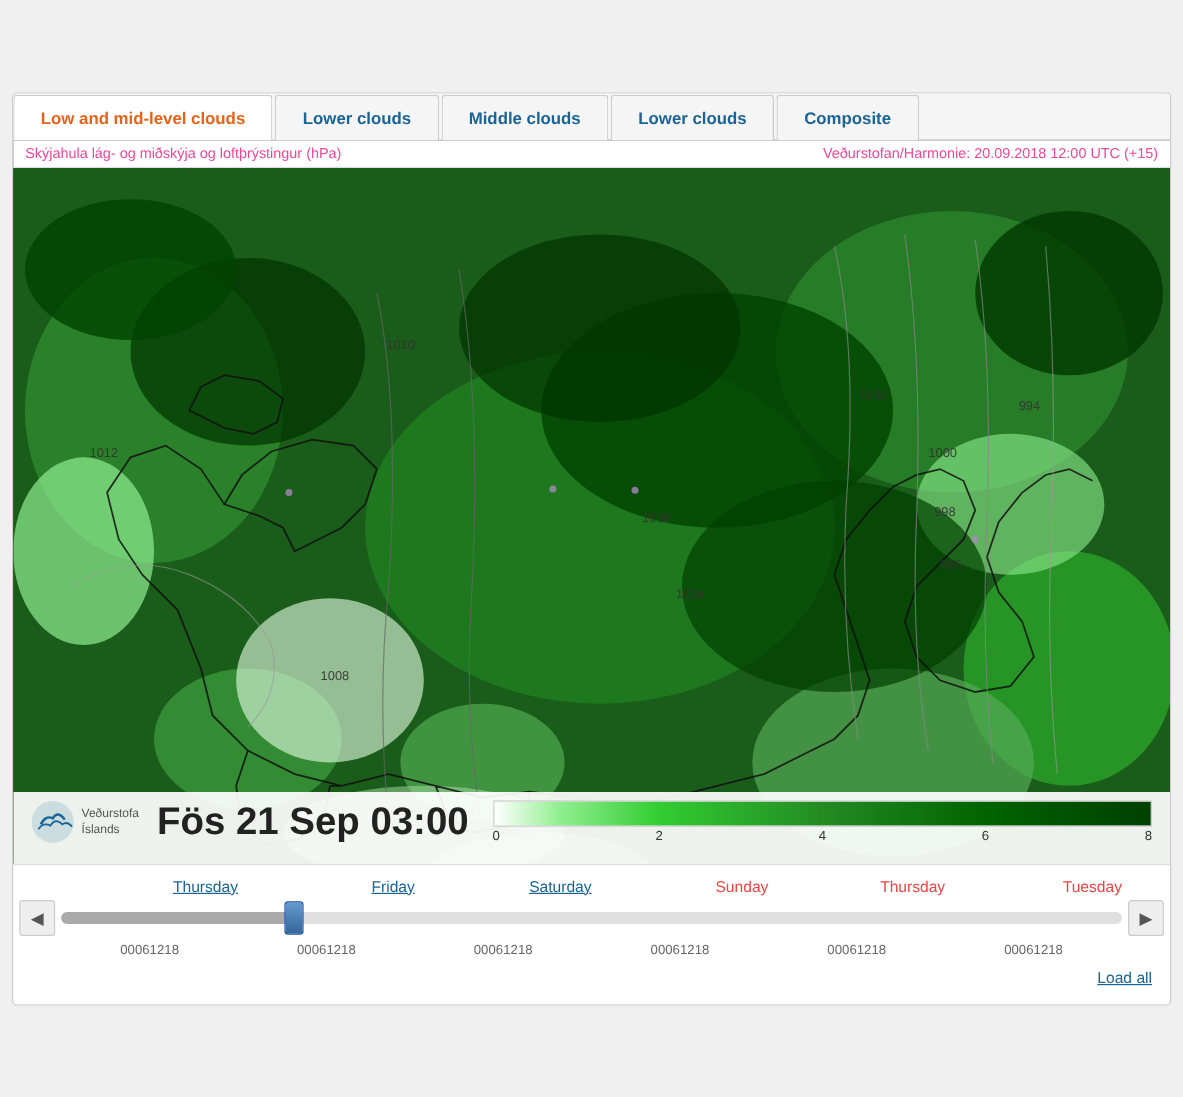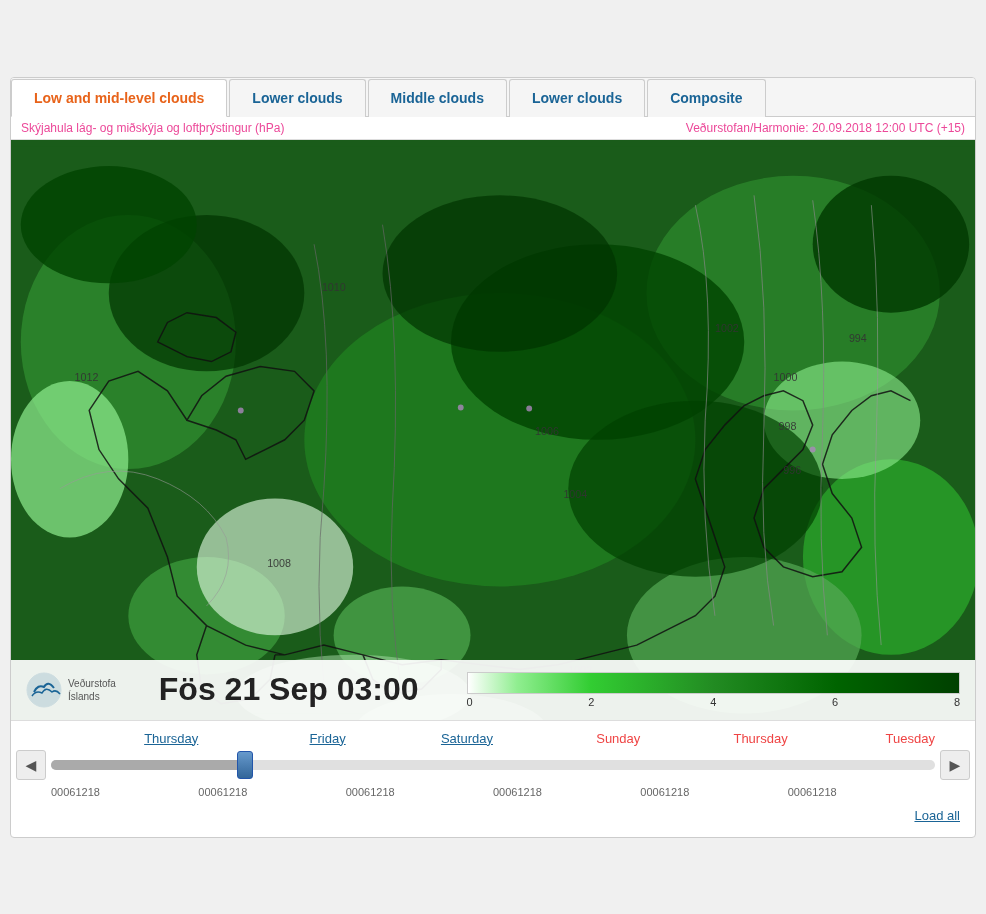--- a/index.html
+++ b/index.html
@@ -72,23 +72,22 @@
     }
     
     .map-bottom-bar {
       position: absolute;
       bottom: 0;
       left: 0;
       right: 0;
       height: 60px;
       background: rgba(255,255,255,0.92);
       display: flex;
-      align-items: center;
-      padding: 0 15px;
-      gap: 28px;
+      align-items: flex-end;
+      padding: 17px 15px;
     }
     .map-logo {
       display: flex;
       align-items: center;
       margin-right: 15px;
     }
     .logo-icon {
       width: 36px;
       height: 36px;
       margin-right: 6px;
@@ -191,21 +190,21 @@
       cursor: pointer;
     }
     .time-ticks {
       display: flex;
       padding: 0 40px;
       margin-bottom: 5px;
     }
     .day-ticks {
       flex: 1;
       display: flex;
-      justify-content: flex-start;
+      justify-content: center;
     }
     .tick-label {
       font-size: 11px;
       color: #666;
       text-align: center;
     }
     .load-all-row {
       text-align: right;
       padding: 3px 15px 8px;
     }

